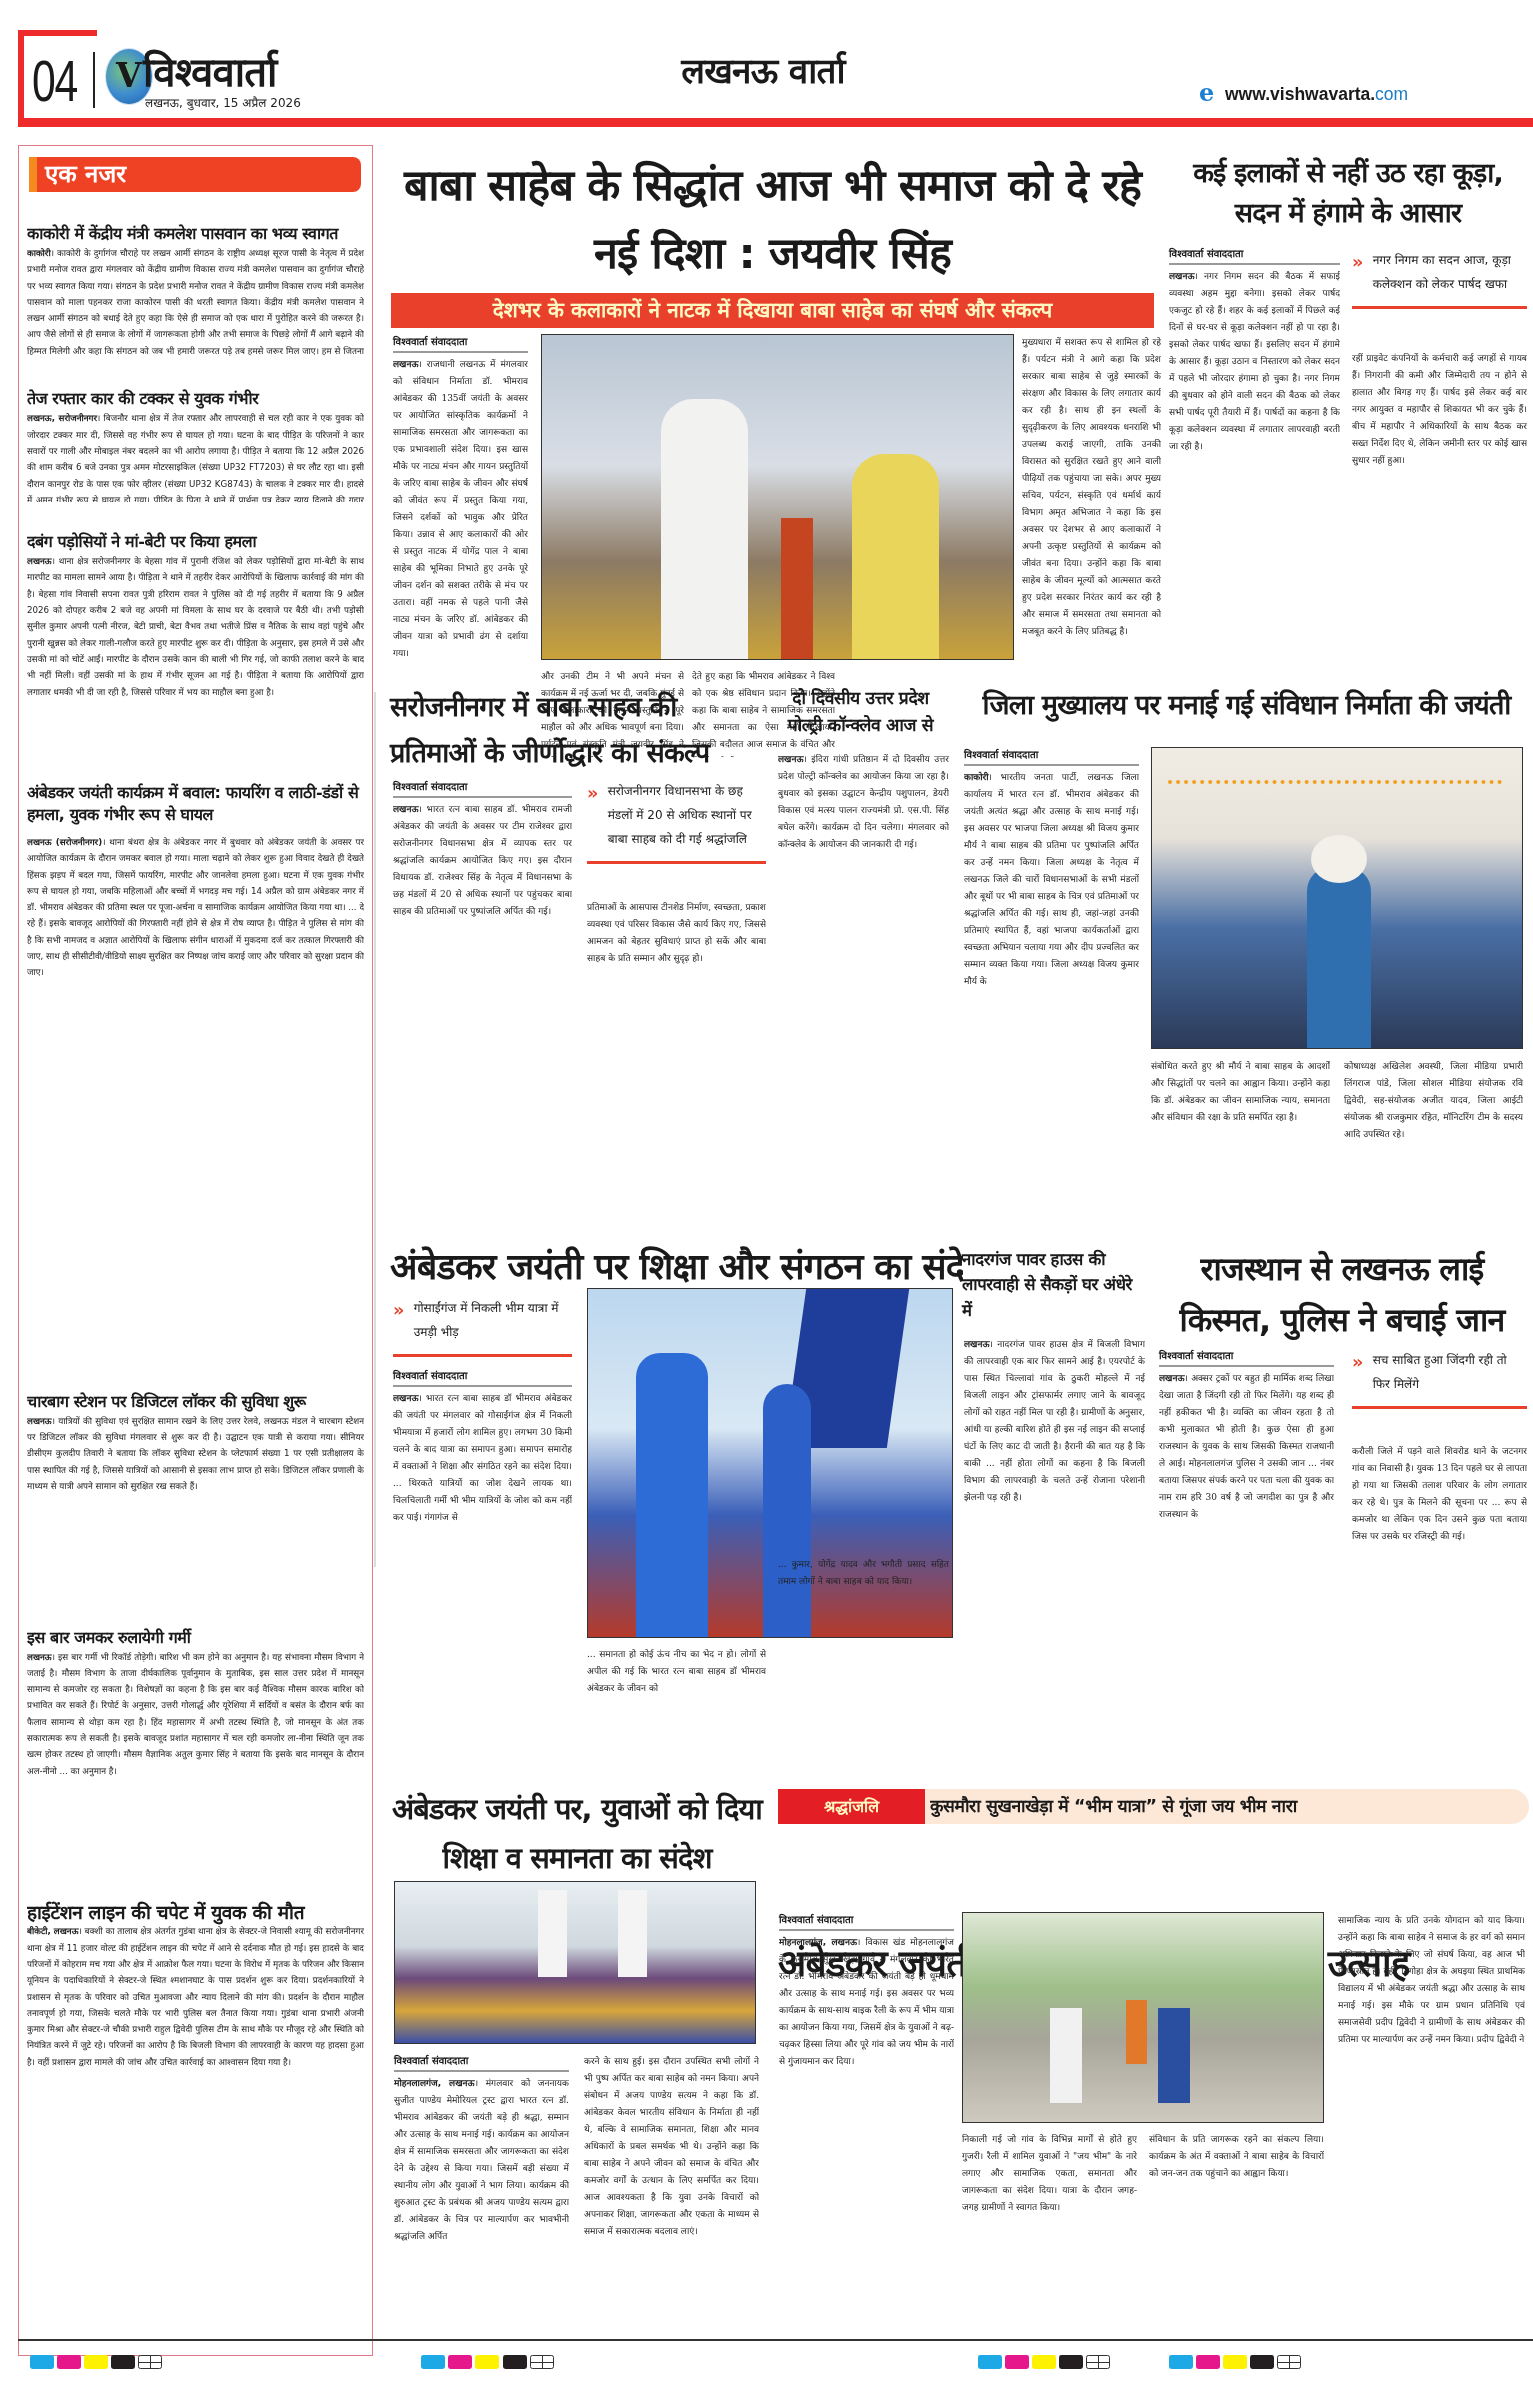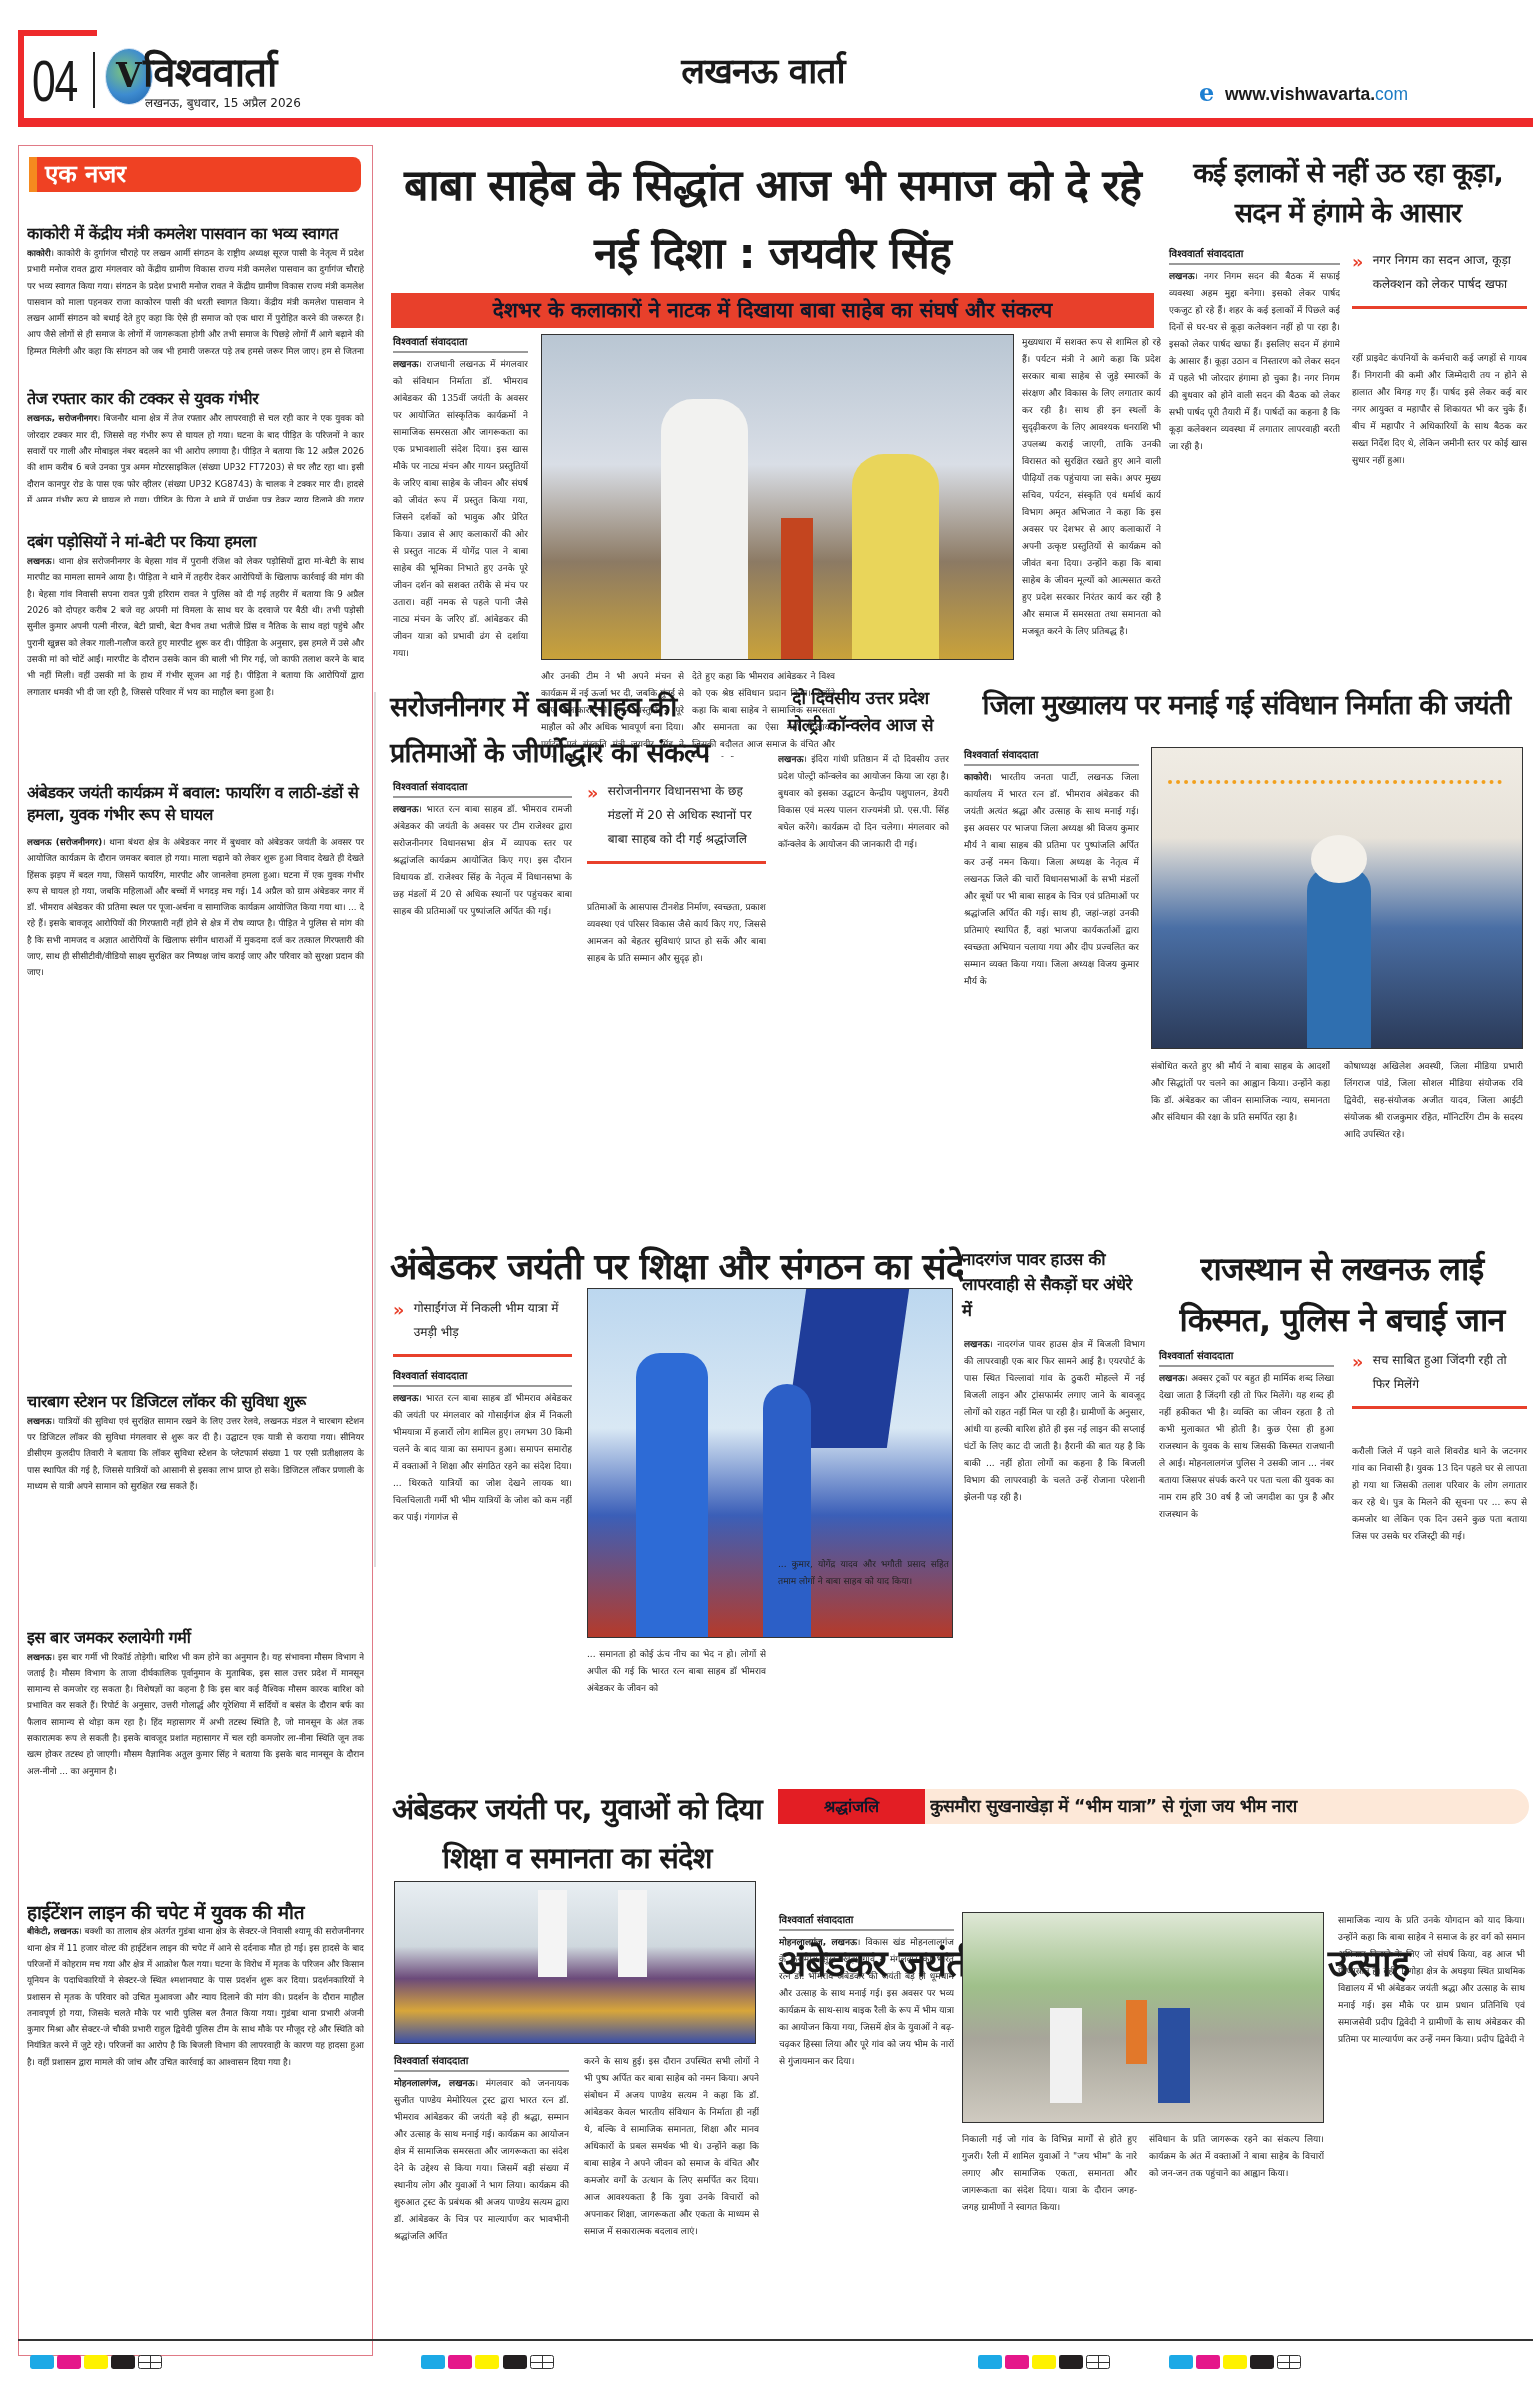--- a/index.html
+++ b/index.html
@@ -28,21 +28,21 @@
 
   
   .hl { font-weight: 700; color: #1a1a1a; letter-spacing: -0.8px; }
   .byline { font-size: 10px; font-weight: 700; color: #1a1a1a; border-bottom: 2.4px solid #9a9a9a; padding-bottom: 3.2px; }
   .body { font-family: "DejaVu Serif", serif; font-size: 9px; line-height: 17px; color: #222; text-align: justify; }
   .body b { font-family: "DejaVu Sans", sans-serif; font-weight: 700; }
   .pull { font-size: 12px; line-height: 24px; color: #1a1a1a; padding-left: 20.7px; position: absolute; border-bottom: 3.2px solid #e8402b; padding-bottom: 9.5px; }
   .pull .chev { position: absolute; left: 0; top: 1.6px; color: #e8402b; font-weight: 700; font-size: 17.5px; letter-spacing: -4.8px; }
   .photo { background: #8aa; overflow: hidden; border: 0.8px solid #333; }
 
-  .redbar { background: #e8402b; color: #0f172a; font-weight: 700; }
+  .redbar { background: #e8402b; color: #fef9c3; font-weight: 700; }
 
   
   .reg { top: 2355px; height: 14.3px; width: 24px; border-radius: 2.4px; }
   .reg-box { top: 2355px; height: 14.3px; width: 24px; border: 1.2px solid #333; border-radius: 2.4px; }
   .reg-box::before { content:""; position:absolute; left:50%; top:0; bottom:0; width:1.2px; background:#333; }
   .reg-box::after { content:""; position:absolute; top:50%; left:0; right:0; height:1.2px; background:#333; }
   .bottom-rule { left: 17.5px; top: 2339px; width: 1516px; height: 1.6px; background: #333; }
 </style>
 </head>
 <body>

